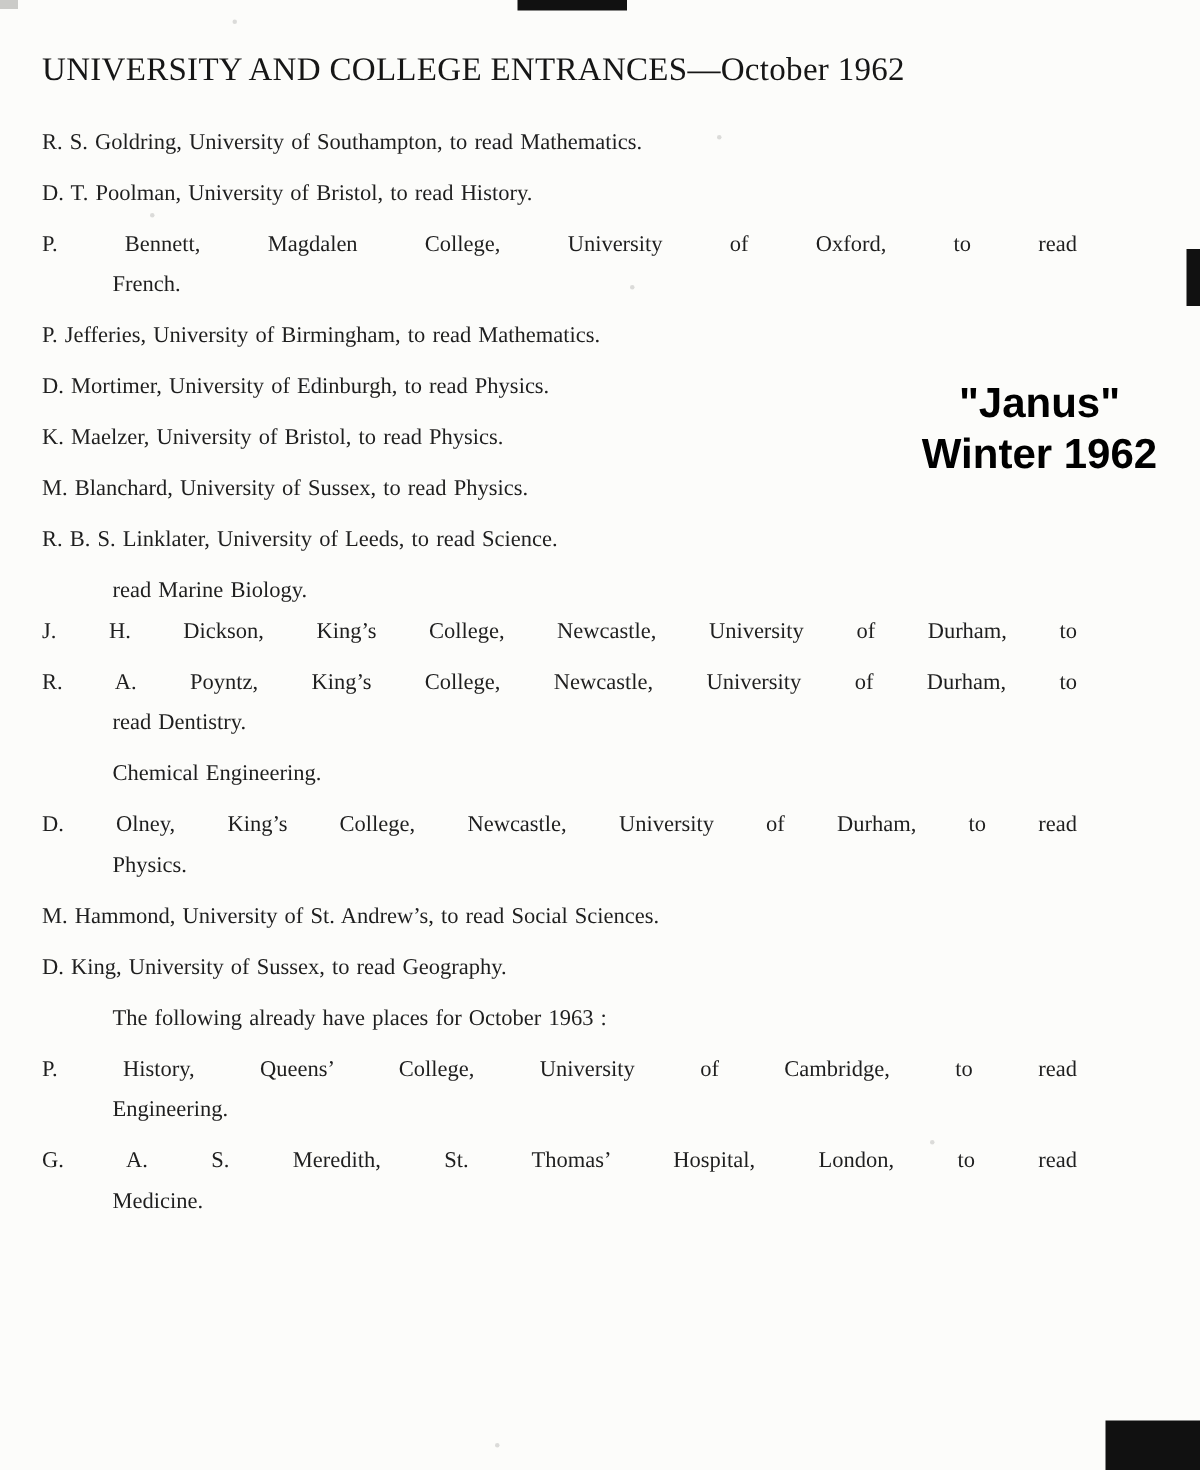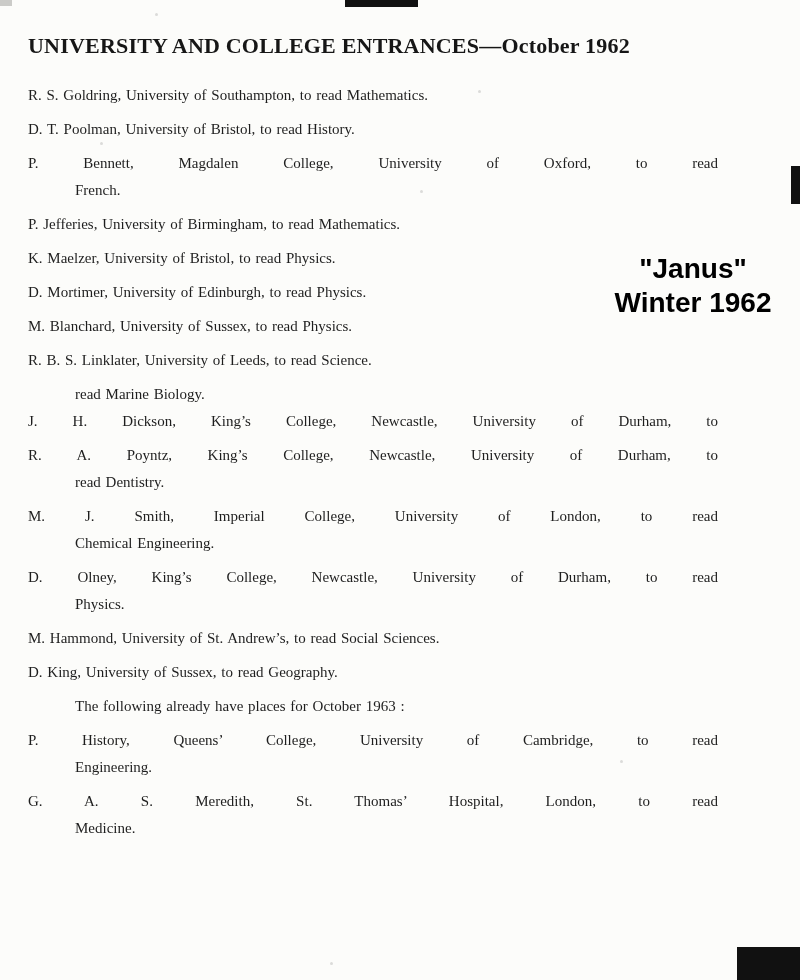--- a/index.html
+++ b/index.html
@@ -15,21 +15,21 @@
     font-family: "Liberation Serif", "DejaVu Serif", serif;
     color: #1e1e1e;
   }
   .content {
     position: absolute;
     left: 28px; top: 33px;
     width: 690px;
   }
   .page-title {
     font-size: 22px;
-    font-weight: bold;
+    font-weight: normal;
     letter-spacing: 0.2px;
     white-space: nowrap;
     margin: 0 0 23px 0;
     color: #161616;
   }
   .entry {
     font-size: 15px;
     line-height: 27px;
     margin: 0 0 7px 0;
     word-spacing: 1px;
@@ -94,41 +94,40 @@
           <span class="line first">D. T. Poolman, University of Bristol, to read History.</span>
         </p>
         <p class="entry">
           <span class="line first jfull">P. Bennett, Magdalen College, University of Oxford, to read</span>
           <span class="line cont">French.</span>
         </p>
         <p class="entry">
           <span class="line first">P. Jefferies, University of Birmingham, to read Mathematics.</span>
         </p>
         <p class="entry">
-          <span class="line first">K. Maelzer, University of Bristol, to read Physics.</span>
+          <span class="line first">D. Mortimer, University of Edinburgh, to read Physics.</span>
         </p>
         <p class="entry">
-          <span class="line first">D. Mortimer, University of Edinburgh, to read Physics.</span>
+          <span class="line first">K. Maelzer, University of Bristol, to read Physics.</span>
         </p>
         <p class="entry">
           <span class="line first">M. Blanchard, University of Sussex, to read Physics.</span>
         </p>
         <p class="entry">
           <span class="line first">R. B. S. Linklater, University of Leeds, to read Science.</span>
         </p>
         <p class="entry">
           <span class="line cont">read Marine Biology.</span>
           <span class="line first jfull">J. H. Dickson, King’s College, Newcastle, University of Durham, to</span>
         </p>
         <p class="entry">
           <span class="line first jfull">R. A. Poyntz, King’s College, Newcastle, University of Durham, to</span>
           <span class="line cont">read Dentistry.</span>
         </p>
         <p class="entry">
-          <span class="line first jfull">M. J. Smith, Imperial College, University of London, to read</span>
           <span class="line cont">Chemical Engineering.</span>
         </p>
         <p class="entry">
           <span class="line first jfull">D. Olney, King’s College, Newcastle, University of Durham, to read</span>
           <span class="line cont">Physics.</span>
         </p>
         <p class="entry">
           <span class="line first">M. Hammond, University of St. Andrew’s, to read Social Sciences.</span>
         </p>
         <p class="entry">

